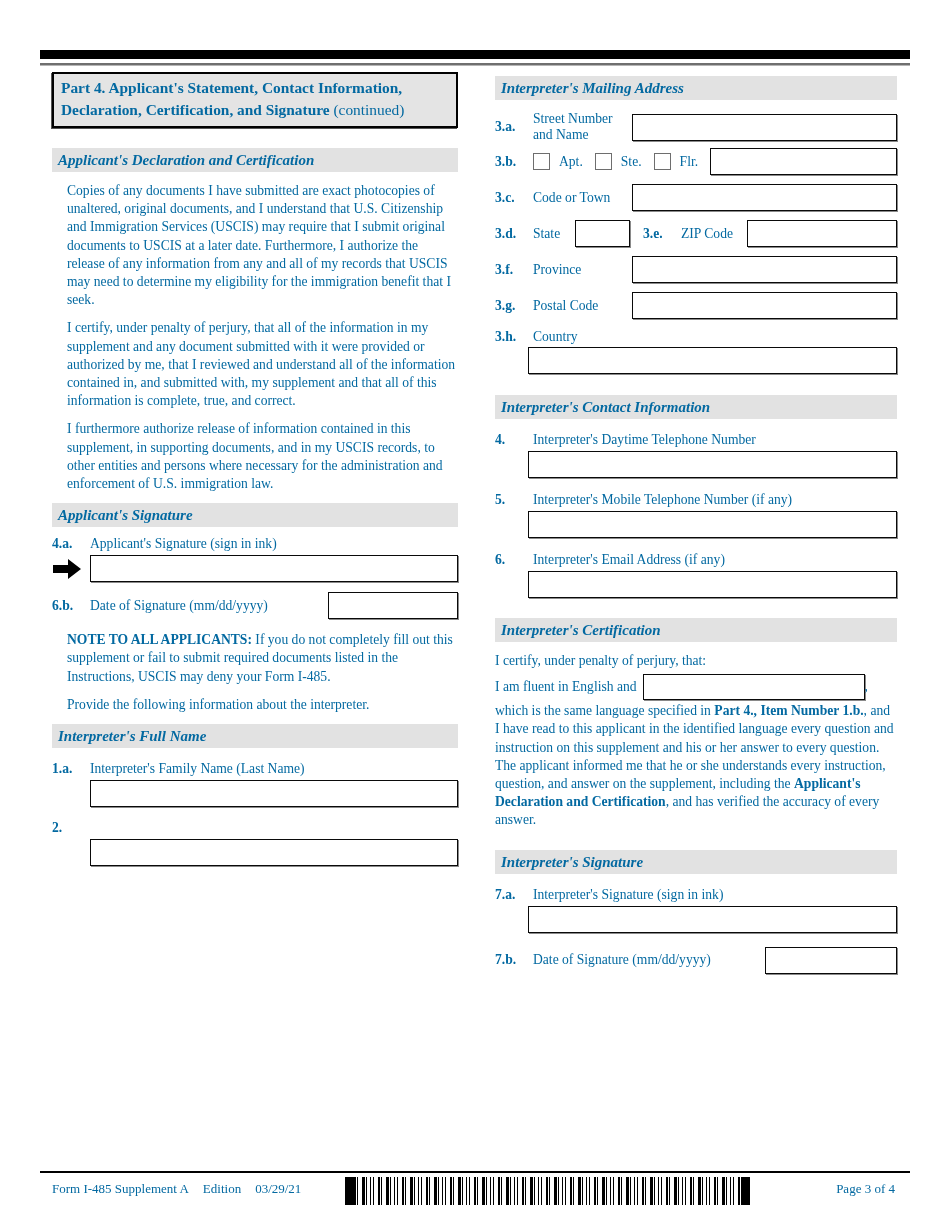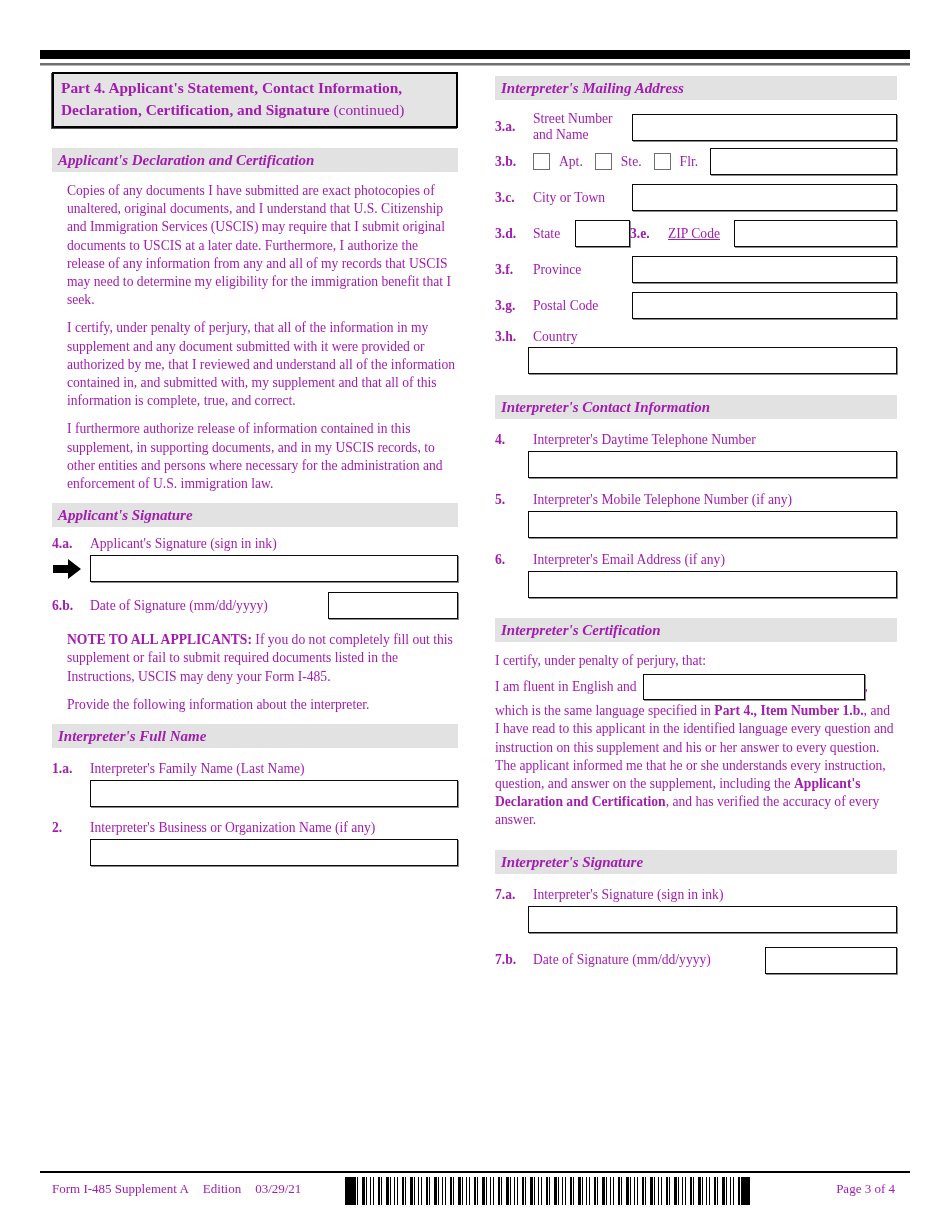--- a/index.html
+++ b/index.html
@@ -1,19 +1,19 @@
 <!DOCTYPE html>
 <html><head>
 <meta charset="utf-8">
 <style>
   * { margin:0; padding:0; box-sizing:border-box; }
   html,body { background:#fff; }
   .page {
     position:relative; width:950px; height:1230px; background:#ffffff;
-    font-family:"Liberation Serif", serif; color:#a21caf; overflow:hidden;
+    font-family:"Liberation Serif", serif; color:#0369a1; overflow:hidden;
   }
   .topbar-black { position:absolute; left:40px; right:40px; top:50px; height:9px; background:#000; }
   .topbar-gray  { position:absolute; left:40px; right:40px; top:63px; height:3px;
                   border-top:2px solid #6f6f6f; border-bottom:1px solid #b5b5b5; }
 
   .col-left  { position:absolute; left:52px;  top:72px; width:406px; }
   .col-right { position:absolute; left:495px; top:76px; width:402px; }
 
   .part-header {
     border:2px solid #000; background:#e4e4e4; padding:3px 7px 5px 7px;
@@ -124,21 +124,20 @@
         <span class="num">1.a.</span>
         <span class="lbl">Interpreter's Family Name (Last Name)</span>
       </div>
       <div class="box indent-box mb12" style="margin-top:2px;"></div>
     </div>
 
 
     <div>
       <div class="item-label-row">
         <span class="num">2.</span>
-        <span class="lbl">Interpreter's Business or Organization Name (if any)</span>
       </div>
       <div class="box indent-box" style="margin-top:2px;"></div>
     </div>
 
   </div>
 
   <div class="col-right">
 
     <div class="sec-header">Interpreter's Mailing Address</div>
 
@@ -157,30 +156,30 @@
       <span class="lbl" style="margin:0 12px 0 9px;">Apt.</span>
       <span class="checkbox"></span>
       <span class="lbl" style="margin:0 12px 0 9px;">Ste.</span>
       <span class="checkbox"></span>
       <span class="lbl" style="margin:0 12px 0 9px;">Flr.</span>
       <div class="box grow"></div>
     </div>
 
     <div class="row mb9">
       <span class="num">3.c.</span>
-      <span class="lbl" style="flex:0 0 99px;">City or Town</span>
+      <span class="lbl" style="flex:0 0 99px;">Code or Town</span>
       <div class="box grow"></div>
     </div>
 
     <div class="row mb9">
       <span class="num">3.d.</span>
       <span class="lbl" style="flex:0 0 42px;">State</span>
       <div class="box" style="flex:0 0 55px;"></div>
-      <span class="num" style="">3.e.</span>
-      <span class="lbl" style="flex:0 0 66px;text-decoration:underline;">ZIP Code</span>
+      <span class="num" style="margin-left:13px;">3.e.</span>
+      <span class="lbl" style="flex:0 0 66px;">ZIP Code</span>
       <div class="box grow"></div>
     </div>
 
     <div class="row mb9">
       <span class="num">3.f.</span>
       <span class="lbl" style="flex:0 0 99px;">Province</span>
       <div class="box grow"></div>
     </div>
 
     <div class="row mb9">

